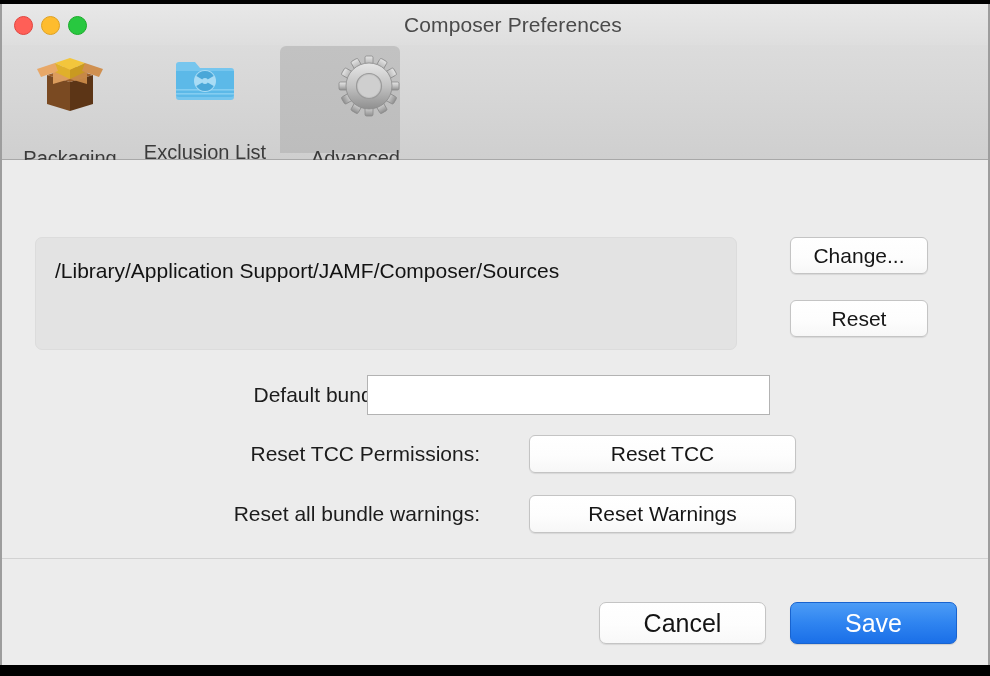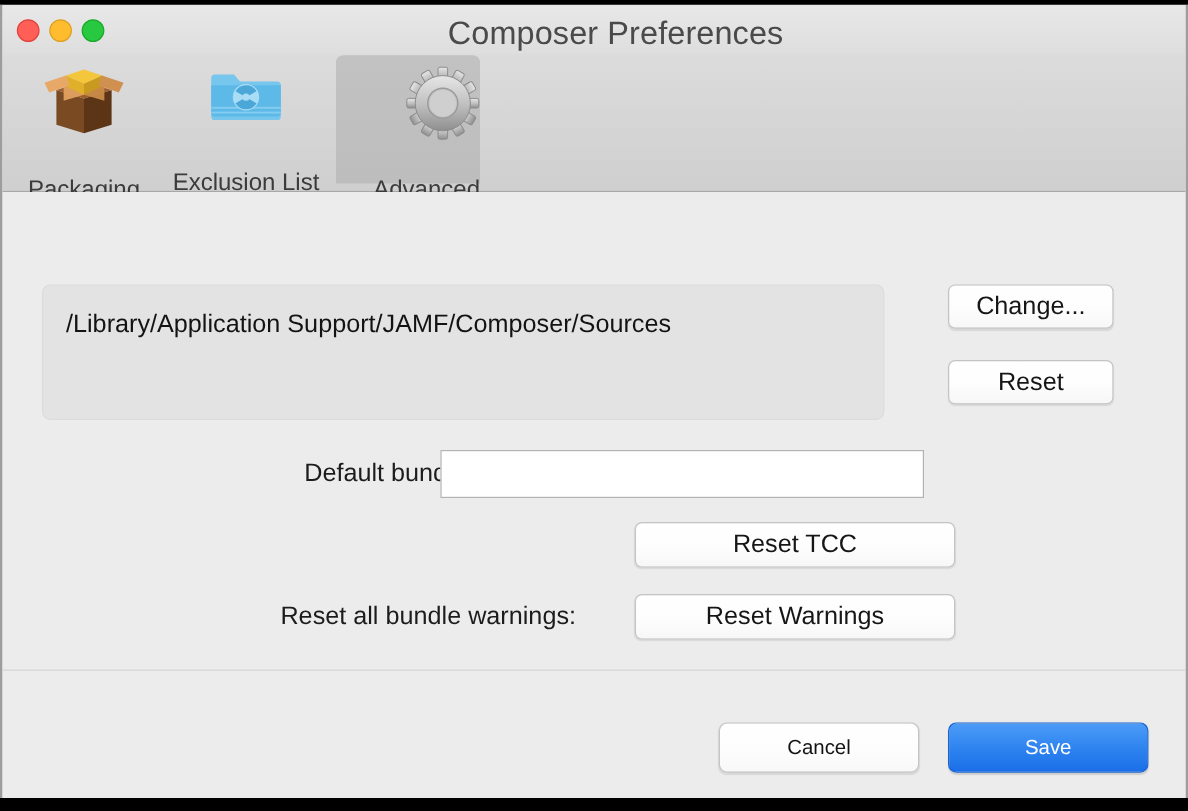--- a/index.html
+++ b/index.html
@@ -49,21 +49,21 @@
   .light.close  { background: #ff5f57; border: 1px solid #e0443e; }
   .light.min    { background: #febc2e; border: 1px solid #dea123; }
   .light.max    { background: #28c840; border: 1px solid #1aab29; }
 
   .window-title {
     position: absolute;
     left: 0;
     right: 0;
     top: 9px;
     text-align: center;
-    font-size: 27px;
+    font-size: 21px;
     color: #4a4a4a;
     letter-spacing: 0.1px;
     padding-left: 36px;
   }
 
   
   .toolbar {
     position: relative;
     height: 114px;
     background: linear-gradient(to bottom, #dcdcdc 0%, #cfcfcf 100%);
@@ -220,21 +220,21 @@
     height: 107px;
     background: #ececec;
   }
   .footer-btn {
     position: absolute;
     top: 43px;
     width: 167px;
     height: 42px;
     border-radius: 7px;
     box-sizing: border-box;
-    font-size: 17px;
+    font-size: 25px;
     display: flex;
     align-items: center;
     justify-content: center;
     cursor: default;
   }
   .footer-btn.cancel {
     left: 597px;
     background: linear-gradient(to bottom, #ffffff 0%, #fdfdfd 55%, #f8f8f8 100%);
     border: 1px solid #c4c4c4;
     box-shadow: 0 1px 1px rgba(0,0,0,0.09);
@@ -346,20 +346,21 @@
 
     <div class="side-btn change">Change...</div>
     <div class="side-btn reset">Reset</div>
 
     <div class="form-row row-bundle">
       <span class="row-label">Default bundle identifier:</span>
       <input class="text-input" type="text" value="" style="">
     </div>
 
     <div class="form-row row-tcc">
+      <span class="row-label">Reset TCC Permissions:</span>
       <div class="row-btn">Reset TCC</div>
     </div>
 
     <div class="form-row row-warnings">
       <span class="row-label wide">Reset all bundle warnings:</span>
       <div class="row-btn">Reset Warnings</div>
     </div>
 
   </div>
 

